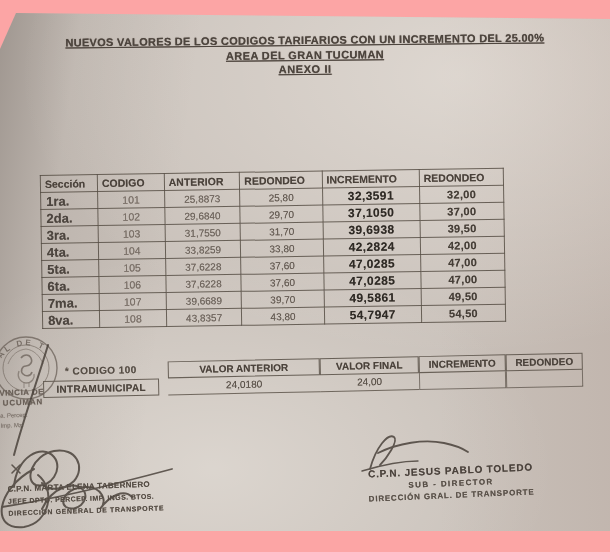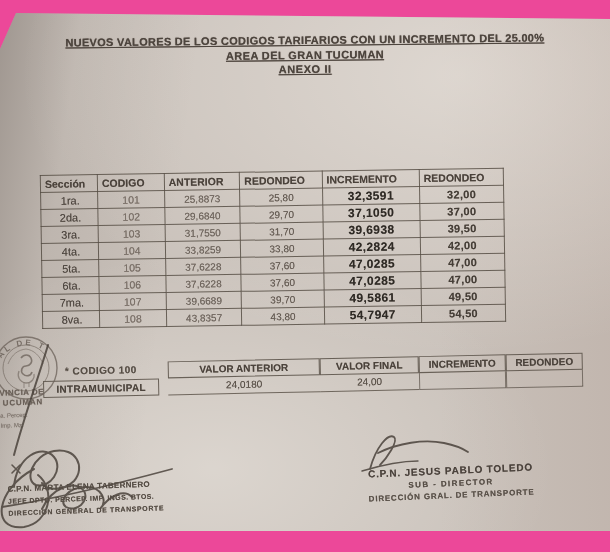--- a/index.html
+++ b/index.html
@@ -1,16 +1,16 @@
 <!DOCTYPE html>
 <html><head>
 <meta charset="utf-8">
 <style>
   html,body{margin:0;padding:0;background:#000;}
-  .stage{position:relative;width:610px;height:552px;background:#ec4899;overflow:hidden;
+  .stage{position:relative;width:610px;height:552px;background:#fca5a5;overflow:hidden;
          font-family:"Liberation Sans",sans-serif;}
   .paper{position:absolute;left:0;top:13px;right:0;bottom:21px;overflow:hidden;
          background-color:#c9c1ba;
          background-image:
            radial-gradient(120% 90% at 75% 12%, rgba(255,250,244,0.38), rgba(255,255,255,0) 60%),
            linear-gradient(98deg, rgba(62,52,46,0.30) 0%, rgba(62,52,46,0.08) 12%, rgba(0,0,0,0) 30%),
            linear-gradient(to left, rgba(150,118,105,0.14), rgba(0,0,0,0) 28%),
            radial-gradient(80% 60% at 35% 88%, rgba(255,252,246,0.34), rgba(255,255,255,0) 70%);
          clip-path:polygon(16px 0, 100% 6px, 100% 100%, 0 100%, 0 36px);}
   
@@ -23,21 +23,21 @@
   .title-line3{font-size:11px;font-weight:bold;letter-spacing:.6px;text-decoration:underline;
                margin-top:2px;text-shadow:0 0 .7px rgba(70,58,50,.8);}
   
   .tbl1{position:absolute;left:41px;top:162px;width:464px;border-collapse:collapse;
         transform:rotate(-0.9deg);transform-origin:left center;
         color:#564e46;text-shadow:0 0 .6px rgba(80,68,58,.55);}
   .tbl1 th,.tbl1 td{border:1px solid rgba(86,77,68,.85);padding:0 3px;height:16px;
         font-size:10.5px;white-space:nowrap;}
   .tbl1 th{font-weight:bold;color:#4a423b;text-align:left;padding-left:4px;}
   .tbl1 td{text-align:center;}
-  .tbl1 td.c-sec{text-align:center;padding-left:5px;color:#4c453f;font-weight:normal;font-size:11px;}
+  .tbl1 td.c-sec{text-align:left;padding-left:5px;color:#4c453f;font-weight:bold;font-size:13px;}
   .tbl1 td.c-cod{color:#7b7169;}
   .tbl1 td.c-ant{color:#6e655d;font-size:10px;}
   .tbl1 td.c-red1{color:#635a52;font-size:10px;}
   .tbl1 td.c-inc{color:#2e2a25;font-weight:bold;font-size:12px;letter-spacing:.4px;}
   .tbl1 td.c-red2{color:#453e37;font-weight:bold;font-size:11px;letter-spacing:.3px;}
   .w-sec{width:54px}.w-cod{width:68px}.w-ant{width:75px}.w-red1{width:82px}.w-inc{width:100px}.w-red2{width:85px}
   
   .tbl2{position:absolute;left:43px;top:351px;transform:rotate(-1.2deg);transform-origin:left center;
         color:#4f4740;text-shadow:0 0 .6px rgba(80,68,58,.5);}
   .t2row{display:flex;align-items:stretch;}

